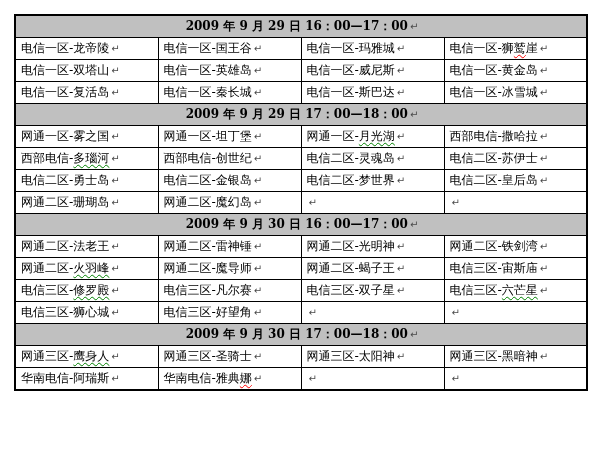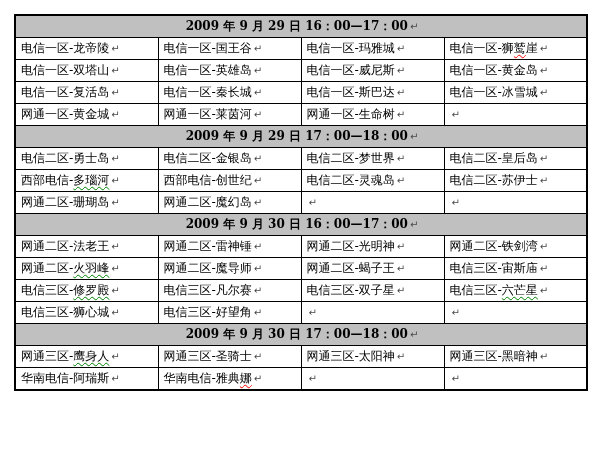--- a/index.html
+++ b/index.html
@@ -80,39 +80,39 @@
         <td><span>电信一区-威尼斯</span><span class="pilcrow">↵</span></td>
         <td><span>电信一区-黄金岛</span><span class="pilcrow">↵</span></td>
       </tr>
       <tr>
         <td><span>电信一区-复活岛</span><span class="pilcrow">↵</span></td>
         <td><span>电信一区-秦长城</span><span class="pilcrow">↵</span></td>
         <td><span>电信一区-斯巴达</span><span class="pilcrow">↵</span></td>
         <td><span>电信一区-冰雪城</span><span class="pilcrow">↵</span></td>
       </tr>
       <tr>
-        <td><span>网通一区-黄金城</span><span class="pilcrow">↵</span></td>
-        <td><span>网通一区-莱茵河</span><span class="pilcrow">↵</span></td>
-        <td><span>网通一区-生命树</span><span class="pilcrow">↵</span></td>
-        <td><span class="pilcrow">↵</span></td>
+        <td colspan="4" class="header-cell"><span>2009 年 9 月 29 日 17：00—18：00</span><span class="pilcrow">↵</span></td>
       </tr>
       <tr>
-        <td colspan="4" class="header-cell"><span>2009 年 9 月 29 日 17：00—18：00</span><span class="pilcrow">↵</span></td>
+        <td><span>网通一区-雾之国</span><span class="pilcrow">↵</span></td>
+        <td><span>网通一区-坦丁堡</span><span class="pilcrow">↵</span></td>
+        <td><span>网通一区-<span class="wavy-grammar">月光湖</span></span><span class="pilcrow">↵</span></td>
+        <td><span>西部电信-撒哈拉</span><span class="pilcrow">↵</span></td>
+      </tr>
+      <tr>
+        <td><span>西部电信-<span class="wavy-grammar">多瑙河</span></span><span class="pilcrow">↵</span></td>
+        <td><span>西部电信-创世纪</span><span class="pilcrow">↵</span></td>
+        <td><span>电信二区-灵魂岛</span><span class="pilcrow">↵</span></td>
+        <td><span>电信二区-苏伊士</span><span class="pilcrow">↵</span></td>
       </tr>
       <tr>
         <td><span>电信二区-勇士岛</span><span class="pilcrow">↵</span></td>
         <td><span>电信二区-金银岛</span><span class="pilcrow">↵</span></td>
         <td><span>电信二区-梦世界</span><span class="pilcrow">↵</span></td>
         <td><span>电信二区-皇后岛</span><span class="pilcrow">↵</span></td>
-      </tr>
-      <tr>
-        <td><span>西部电信-<span class="wavy-grammar">多瑙河</span></span><span class="pilcrow">↵</span></td>
-        <td><span>西部电信-创世纪</span><span class="pilcrow">↵</span></td>
-        <td><span>电信二区-灵魂岛</span><span class="pilcrow">↵</span></td>
-        <td><span>电信二区-苏伊士</span><span class="pilcrow">↵</span></td>
       </tr>
       <tr>
         <td><span>网通二区-珊瑚岛</span><span class="pilcrow">↵</span></td>
         <td><span>网通二区-魔幻岛</span><span class="pilcrow">↵</span></td>
         <td><span class="pilcrow">↵</span></td>
         <td><span class="pilcrow">↵</span></td>
       </tr>
       <tr>
         <td colspan="4" class="header-cell"><span>2009 年 9 月 30 日 16：00—17：00</span><span class="pilcrow">↵</span></td>
       </tr>

